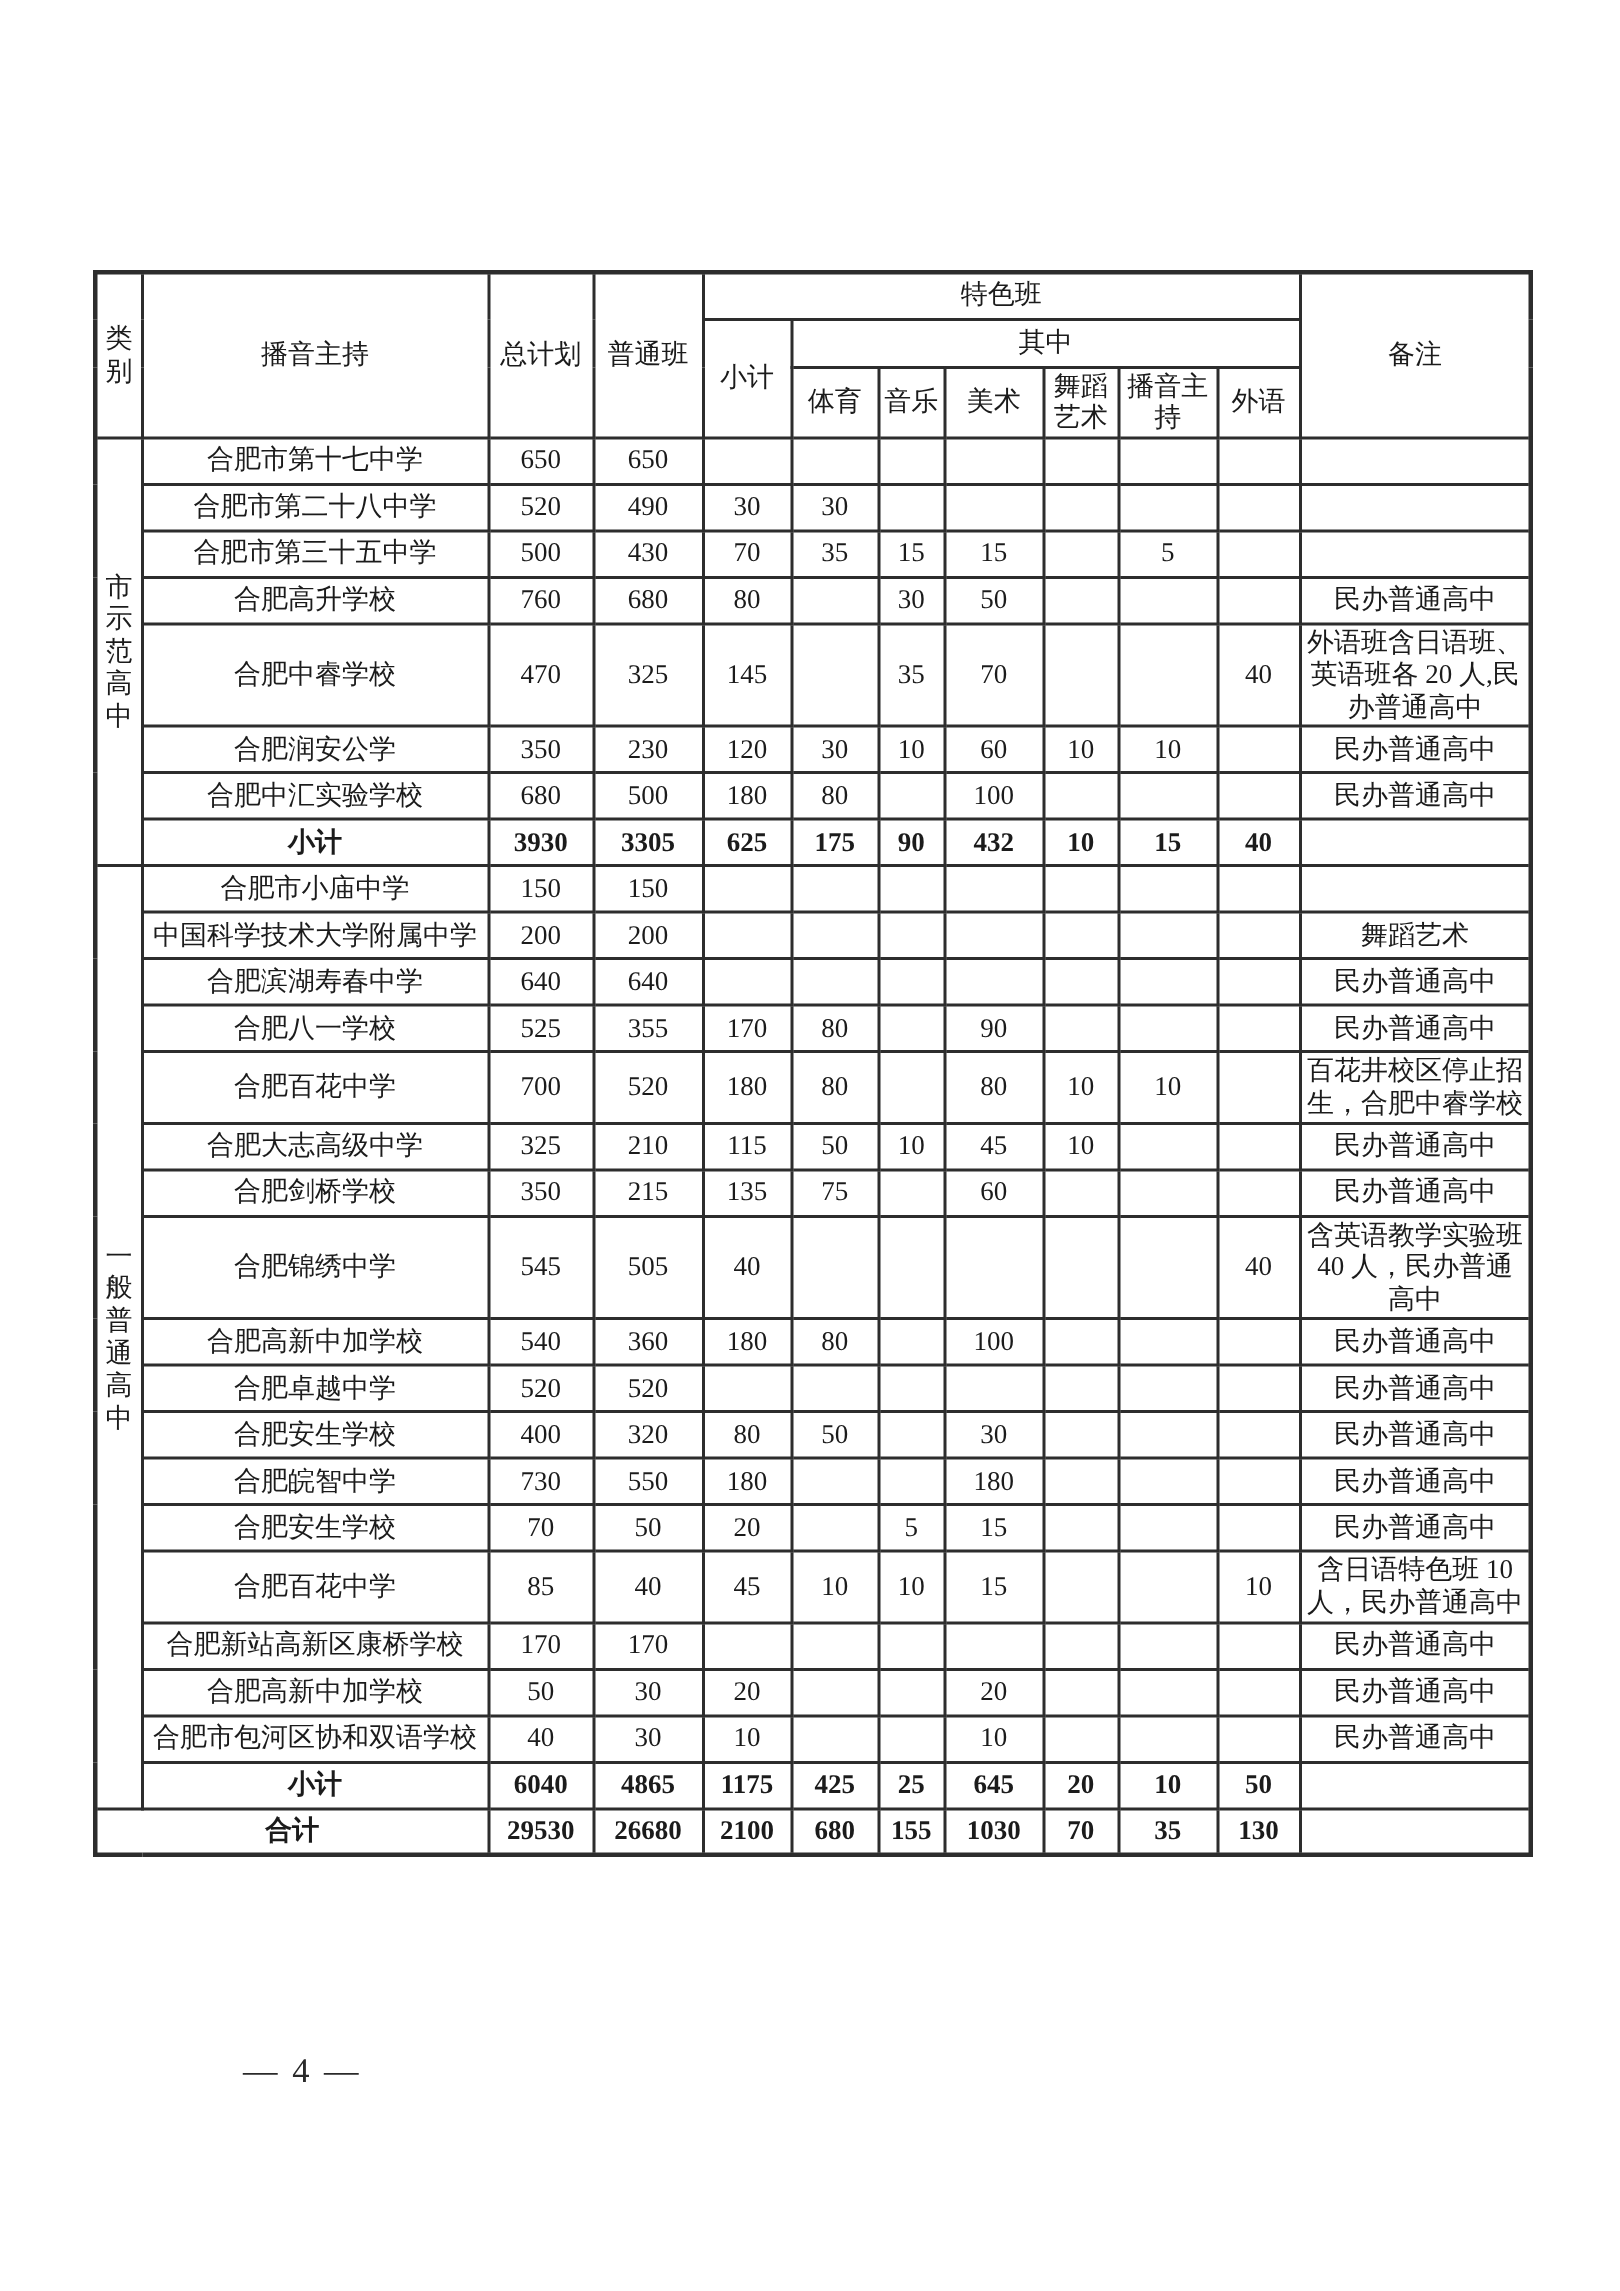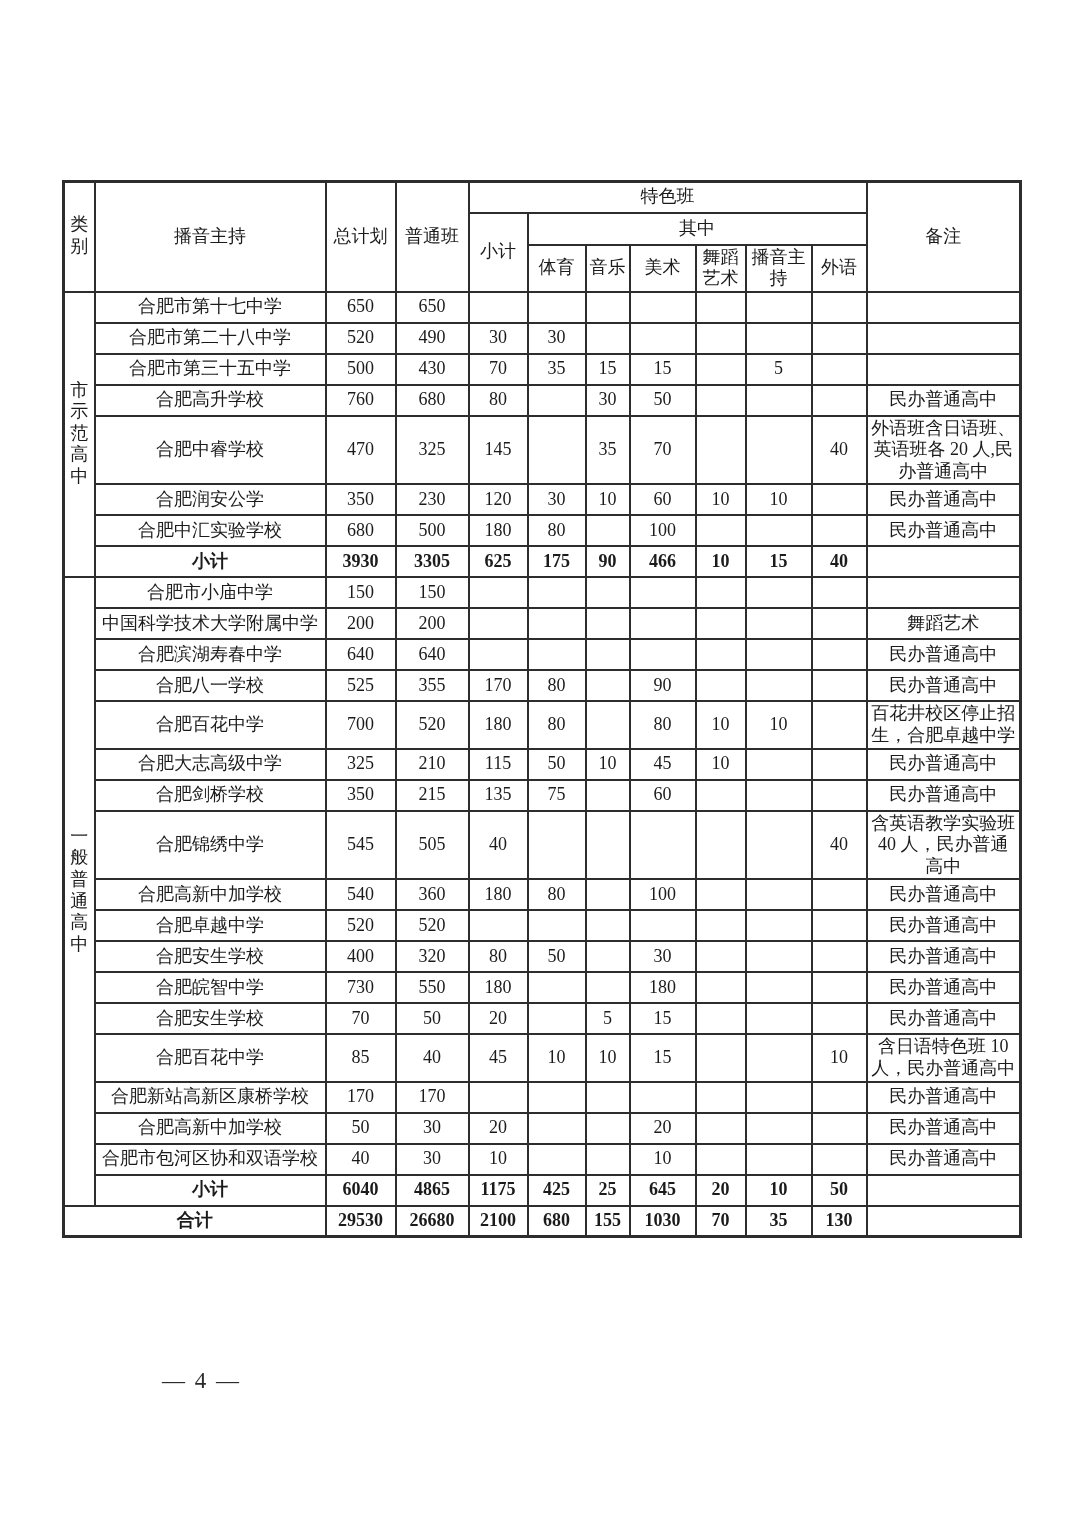--- a/index.html
+++ b/index.html
@@ -30,21 +30,21 @@
     line-height: 1.2;
     padding: 1px 3px;
     overflow: hidden;
     word-break: break-all;
   }
   thead tr.h1 { height: 31px; }
   thead tr.h2 { height: 32px; }
   thead tr.h3 { height: 41px; }
   tbody tr { height: 31px; }
 
-  .cat-cell { padding: 1px 4px; line-height: 1.4; font-family: Liberation Mono, monospace; }
+  .cat-cell { padding: 1px 4px; line-height: 1.4; }
   .name-cell { text-align: left; padding-left: 7px; }
   .remark-cell { text-align: left; padding-left: 6px; padding-right: 4px; font-size: 17px; line-height: 1.2; }
   .subtotal-row td, .total-row td { font-weight: bold; }
   .subtotal-row .label-cell, .total-row .label-cell { text-align: center; }
 
   .page-number {
     position: absolute;
     left: 162px; top: 1368px;
     font-size: 23px;
     letter-spacing: 2px;
@@ -186,21 +186,21 @@
           <td></td>
           <td class="remark-cell">民办普通高中</td>
         </tr>
         <tr class="subtotal-row">
           <td class="label-cell">小计</td>
           <td>3930</td>
           <td>3305</td>
           <td>625</td>
           <td>175</td>
           <td>90</td>
-          <td>466</td>
+          <td>432</td>
           <td>10</td>
           <td>15</td>
           <td>40</td>
           <td class="remark-cell"></td>
         </tr>
         <tr>
           <td class="cat-cell" rowspan="18">一般普通高中</td>
           <td class="name-cell">合肥市小庙中学</td>
           <td>150</td>
           <td>150</td>
@@ -256,21 +256,21 @@
           <td class="name-cell">合肥百花中学</td>
           <td>700</td>
           <td>520</td>
           <td>180</td>
           <td>80</td>
           <td></td>
           <td>80</td>
           <td>10</td>
           <td>10</td>
           <td></td>
-          <td class="remark-cell">百花井校区停止招生，合肥卓越中学</td>
+          <td class="remark-cell">百花井校区停止招生，合肥中睿学校</td>
         </tr>
         <tr>
           <td class="name-cell">合肥大志高级中学</td>
           <td>325</td>
           <td>210</td>
           <td>115</td>
           <td>50</td>
           <td>10</td>
           <td>45</td>
           <td>10</td>

